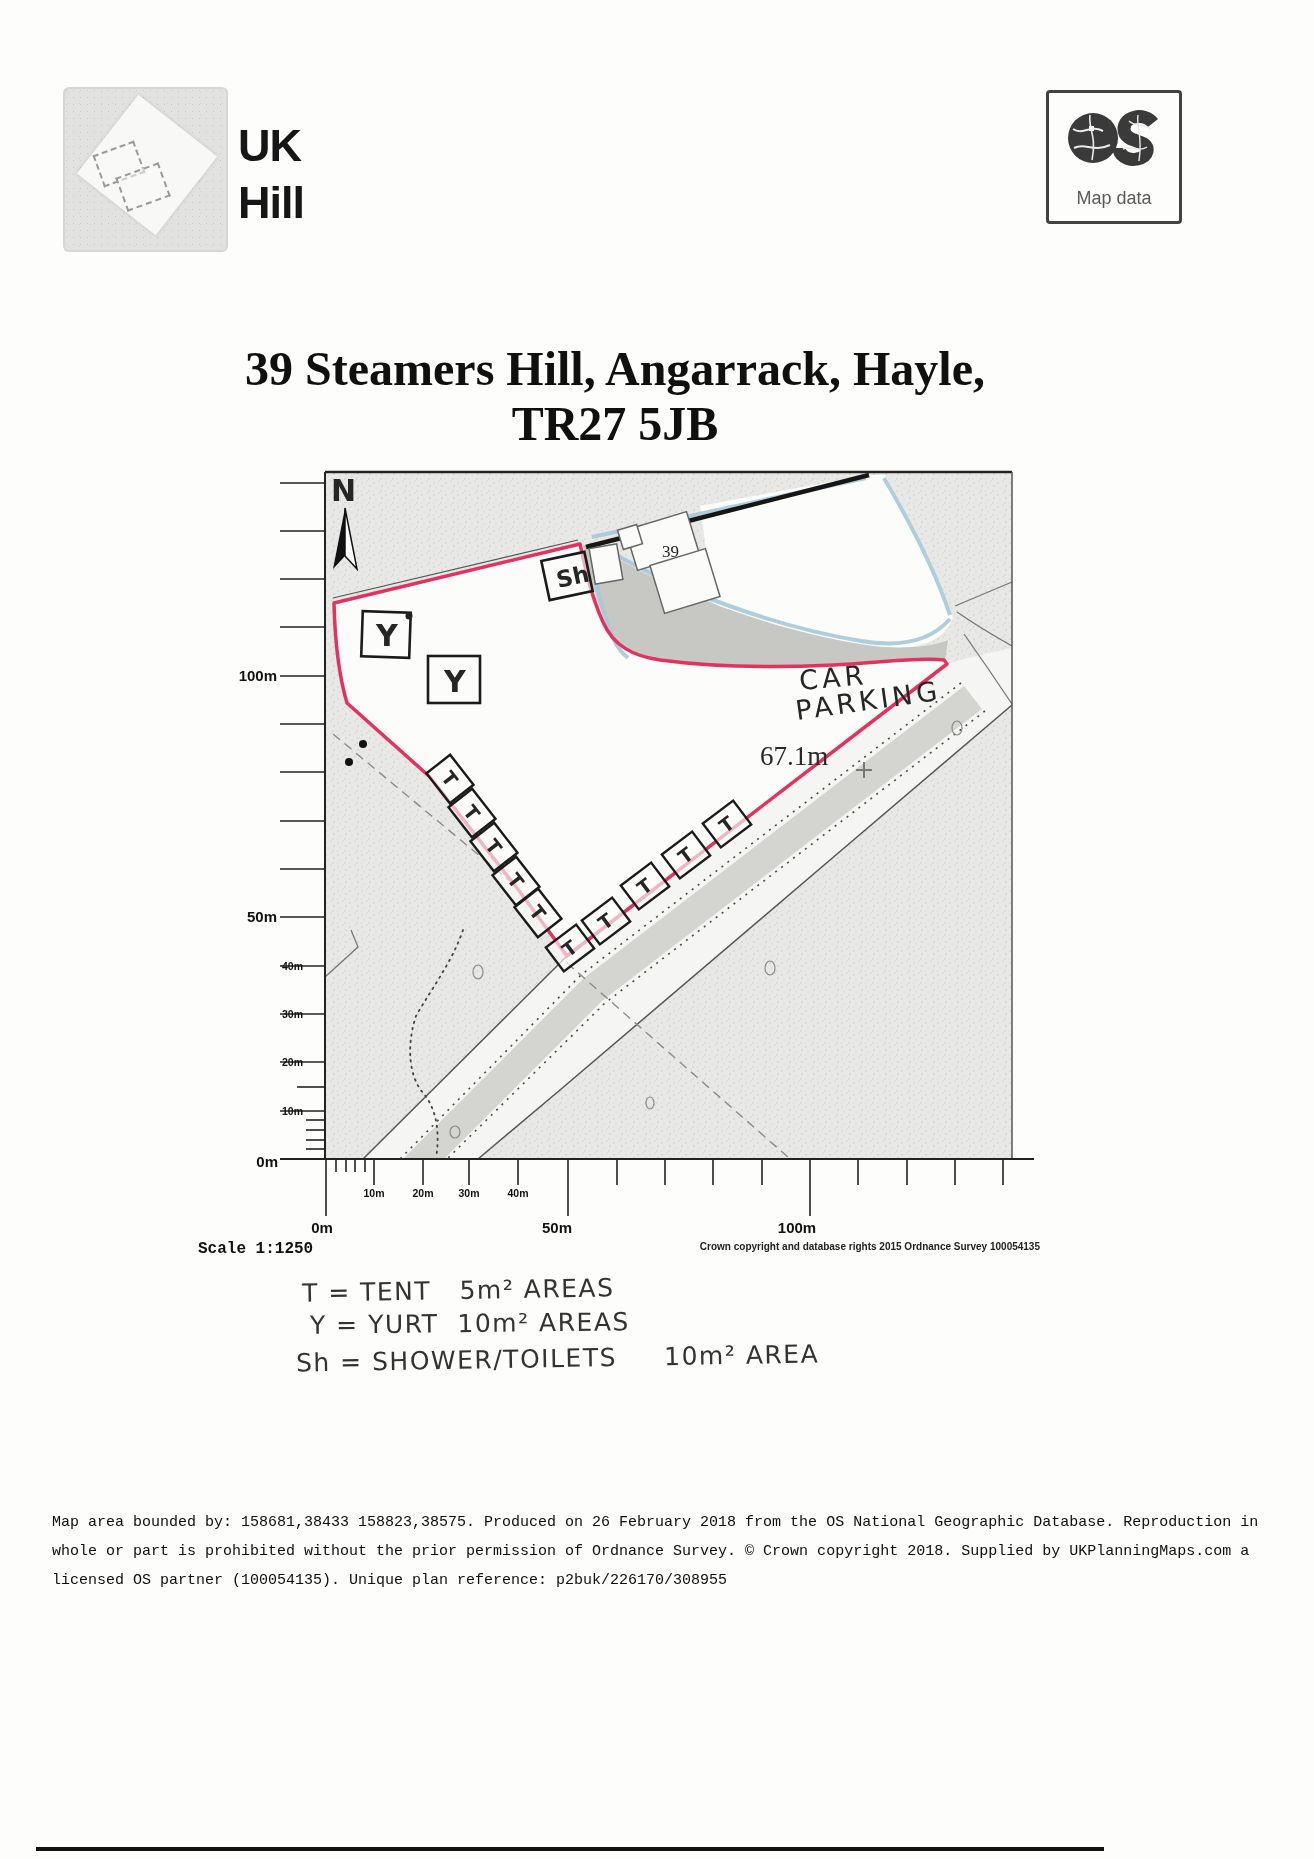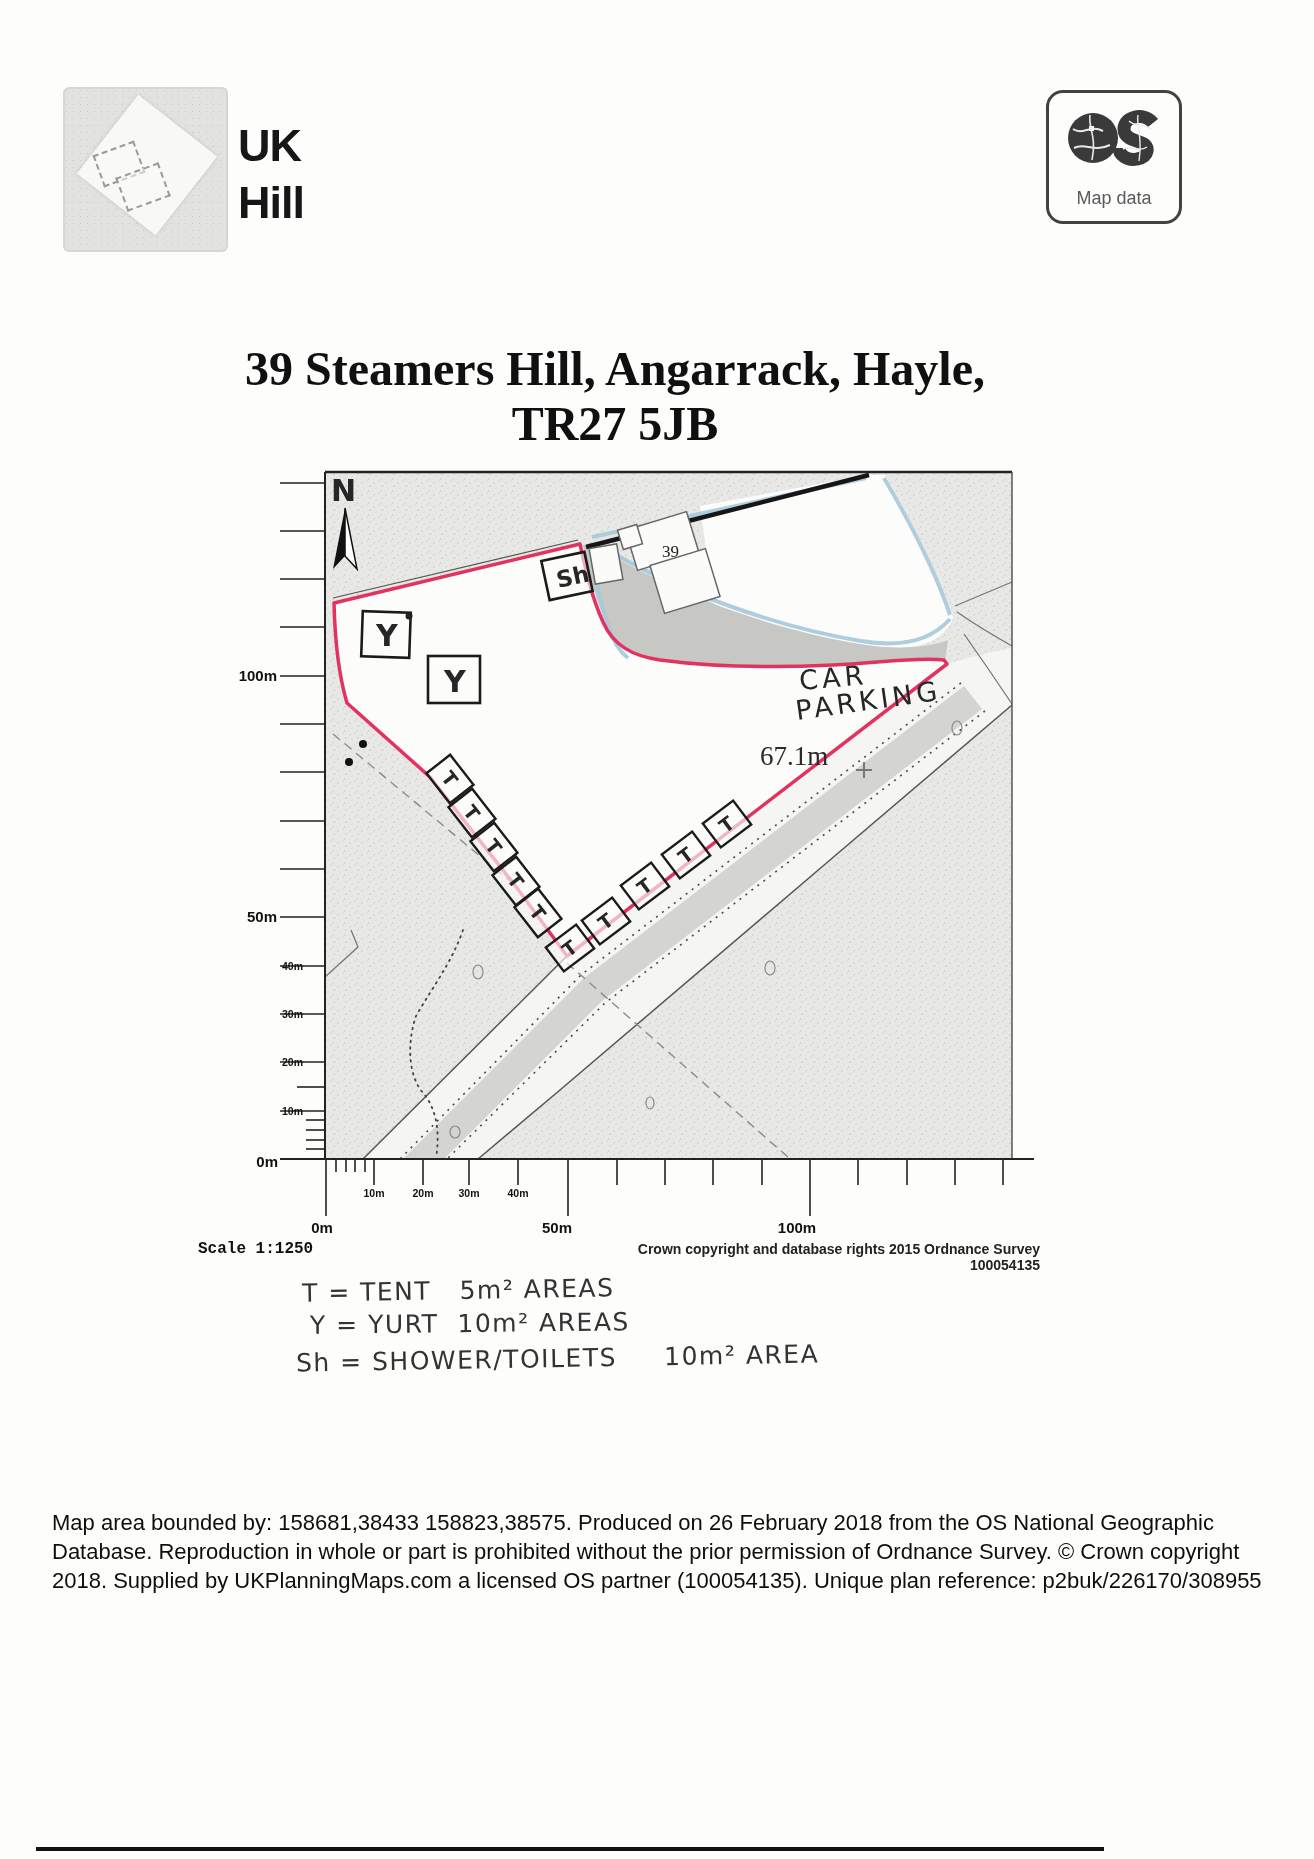--- a/index.html
+++ b/index.html
@@ -18,52 +18,52 @@
   .logo-paper{left:34px;top:28px;width:100px;height:100px;background:#f8f8f6;transform:rotate(38deg);box-shadow:0 0 4px rgba(0,0,0,.12);}
   .logo-dash1{left:34px;top:60px;width:40px;height:30px;border:2px dashed #9a9a96;background:rgba(250,250,248,.55);transform:rotate(-20deg);}
   .logo-dash2{left:57px;top:82px;width:42px;height:32px;border:2px dashed #9a9a96;background:rgba(250,250,248,.55);transform:rotate(-20deg);}
   .logo-text{
     left:238px;top:88px;font-weight:800;font-size:45px;line-height:57px;color:#161616;letter-spacing:-1px;
     font-family:"Liberation Sans",sans-serif;
     margin-top:29px;
   }
   
   .os-badge{
-    left:1046px;top:90px;width:130px;height:128px;border:3px solid #424242;border-radius:17px;background:#fdfdfc;
+    left:1046px;top:90px;width:130px;height:128px;border:3px solid #424242;border-radius:4px;background:#fdfdfc;
     text-align:center;
   }
   .os-badge-label{position:absolute;left:0;right:0;bottom:12px;color:#5a5a5a;font-size:18px;font-family:"Liberation Sans",sans-serif;}
 
   
   .page-title{
     left:190px;top:341px;width:850px;text-align:center;
     font-family:"Liberation Serif",serif;font-weight:bold;font-size:48px;color:#101010;
   }
 
   
   .map-svg{left:190px;top:430px;}
   .hand{font-family:"DejaVu Sans",sans-serif;fill:#262626;}
   .serif-map{font-family:"Liberation Serif",serif;}
   .ruler-lbl-big{font-family:"Liberation Sans",sans-serif;font-weight:bold;font-size:15px;fill:#111;}
   .ruler-lbl-sm{font-family:"Liberation Sans",sans-serif;font-weight:bold;font-size:10.5px;fill:#111;}
 
   
   .scale-label{left:198px;top:1240px;font-weight:bold;font-size:16px;color:#111;font-family:Liberation Mono, monospace;}
-  .copyright{left:600px;top:1241px;width:440px;text-align:right;font-weight:bold;font-size:14px;color:#222;}
+  .copyright{left:600px;top:1241px;width:440px;text-align:right;font-weight:bold;font-size:10px;color:#222;}
 
   
   .legend-line{white-space:pre;font-family:"DejaVu Sans",sans-serif;color:#333;font-size:25px;letter-spacing:1.5px;font-weight:500;}
   .legend-1{left:302px;top:1276px;transform:rotate(-1deg);}
   .legend-2{left:310px;top:1309px;transform:rotate(-0.6deg);}
   .legend-3{left:296px;top:1344px;transform:rotate(-1deg);}
 
   
   .footer-text{
     left:52px;top:1508px;width:1220px;
-    font-family:Liberation Sans, sans-serif;font-size:22px;line-height:29px;color:#0e0e0e;
+    font-family:Liberation Mono, monospace;font-size:15px;line-height:29px;color:#0e0e0e;
   }
   .scan-line{left:36px;top:1847px;width:1068px;height:4px;background:#121212;}
 </style>
 </head>
 <body>
 
 <div class="abs logo-square">
   <div class="abs logo-paper"></div>
   <div class="abs logo-dash1"></div>
   <div class="abs logo-dash2"></div>

